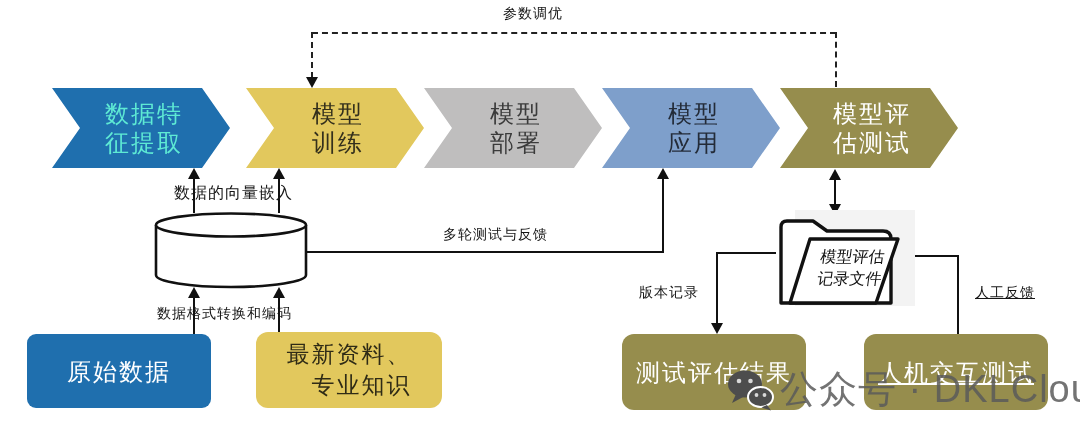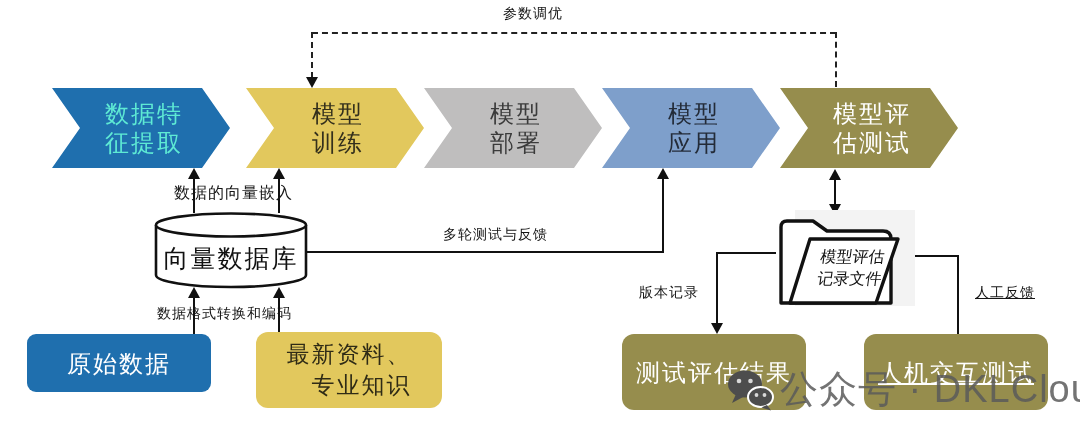--- a/index.html
+++ b/index.html
@@ -33,21 +33,21 @@
   
   .elabel{position:absolute;font-size:14px;letter-spacing:1px;color:#151515;white-space:nowrap;}
   
   .cyl-wrap{position:absolute;left:153px;top:211px;width:156px;height:80px;}
   .cyl-text{position:absolute;left:153px;top:242px;width:156px;text-align:center;
     font-size:25px;letter-spacing:2px;color:#111;}
   
   .rbox{position:absolute;display:flex;align-items:center;justify-content:center;
     text-align:center;white-space:pre-line;border-radius:12px;
     font-size:24px;line-height:31px;letter-spacing:2px;}
-  .b-raw{left:27px;top:334px;width:184px;height:58px;background:#1F6FAE;color:#ffffff;border-radius:9px;text-align:center;}
+  .b-raw{left:27px;top:334px;width:184px;height:74px;background:#1F6FAE;color:#ffffff;border-radius:9px;text-align:center;}
   .b-knowledge{left:256px;top:332px;width:186px;height:76px;background:#E2C85D;color:#2F2B16;text-align:right;}
   .b-test{left:622px;top:334px;width:184px;height:76px;background:#968D4D;color:#ffffff;}
   .b-human{left:864px;top:334px;width:184px;height:76px;background:#968D4D;color:#ffffff;text-decoration:underline;}
   
   .folder-svg{position:absolute;left:765px;top:206px;}
   .folder-label{position:absolute;left:806px;top:246px;width:90px;text-align:center;
     white-space:pre-line;font-size:16px;line-height:22px;color:#111;
     transform:skewX(-8deg);}
   
   .watermark{position:absolute;left:726px;top:364px;display:flex;align-items:center;gap:6px;z-index:10;}
@@ -104,21 +104,20 @@
 部署</div>
   <div class="chev c3">模型
 应用</div>
   <div class="chev c4">模型评
 估测试</div>
 
   <svg class="cyl-wrap" viewBox="0 0 156 80">
     <path d="M 3 14 L 3 64 A 75 12 0 0 0 153 64 L 153 14" fill="#ffffff" stroke="#111" stroke-width="2.6"></path>
     <ellipse cx="78" cy="14" rx="75" ry="11.5" fill="#ffffff" stroke="#111" stroke-width="2.6"></ellipse>
   </svg>
-  <div class="cyl-text">向量数据库</div>
 
   <svg class="folder-svg" width="160" height="104" viewBox="0 0 160 104">
     <rect x="30" y="4" width="120" height="96" fill="#f3f3f3"></rect>
     <path d="M 16 97 L 16 21 Q 16 15 22 15 L 48 15 L 62 25 L 118 25 Q 126 25 126 33 L 126 97 Z" fill="#ffffff" stroke="#111" stroke-width="3.4" stroke-linejoin="round"></path>
     <path d="M 25 97 L 45 33 L 133 33 L 111 97 Z" fill="#ffffff" stroke="#111" stroke-width="3.4" stroke-linejoin="round"></path>
   </svg>
   <div class="folder-label">模型评估
 记录文件</div>
 
   <div class="rbox b-raw">原始数据</div>

